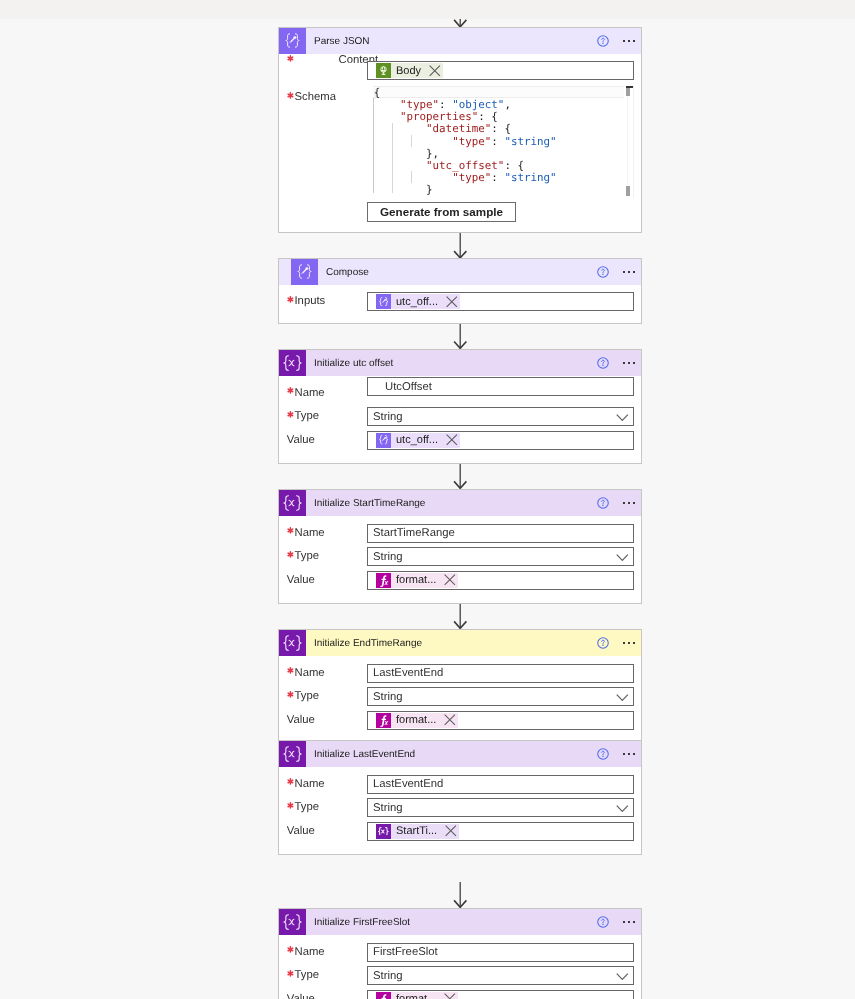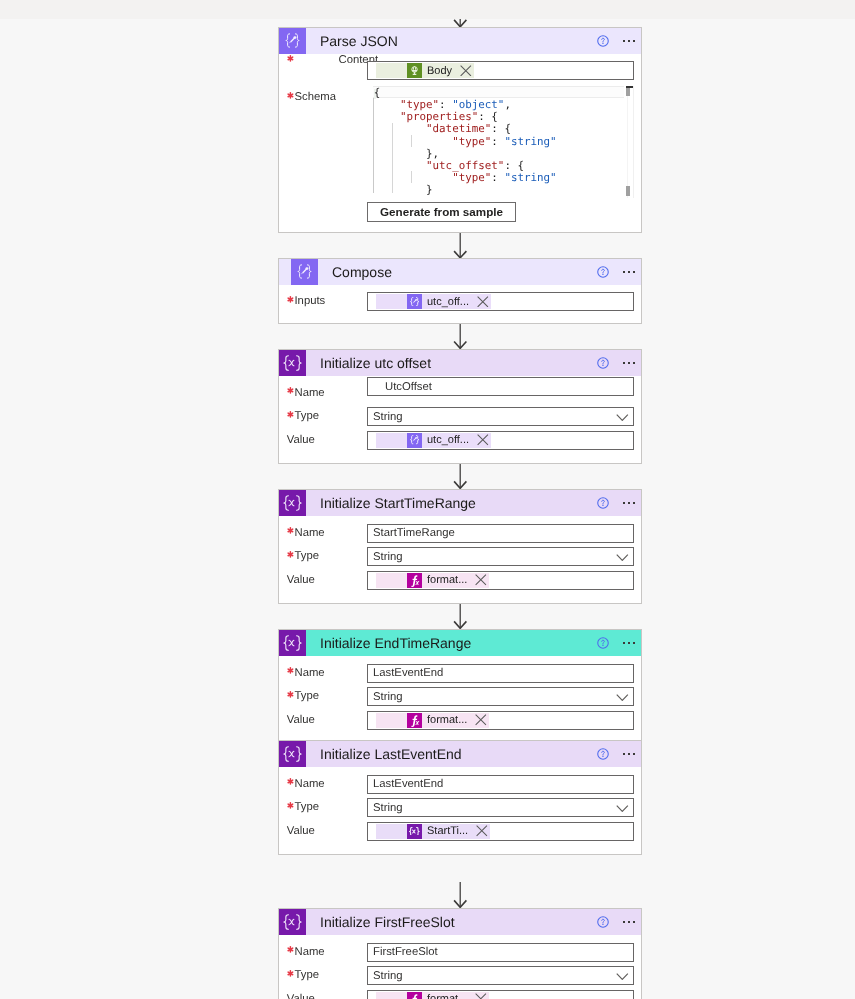--- a/index.html
+++ b/index.html
@@ -11,36 +11,36 @@
     position:relative;
     -webkit-font-smoothing:antialiased;
     text-rendering:geometricPrecision;
   }
   #topstrip{position:absolute;left:0;top:0;width:855px;height:19px;background:#f3f2f1;}
 
   .card{position:absolute;left:278px;width:364px;background:#fff;
         border:1px solid #c8c6c4;box-sizing:border-box;}
   .card-head{height:26px;display:flex;align-items:center;background:#e9e0f8;}
   .icon-box{width:27px;height:26px;flex:0 0 27px;display:flex;align-items:center;justify-content:center;}
-  .card-title{margin-left:14px;font-size:14px;color:#1b1a19;white-space:nowrap;}
+  .card-title{margin-left:8px;font-size:10px;color:#1b1a19;white-space:nowrap;}
   .head-right{margin-left:auto;display:flex;align-items:center;}
   .help-ico{width:12px;height:12px;margin-right:13.5px;}
   .dots{width:12.5px;display:flex;justify-content:space-between;margin-right:6px;}
   .dots i{width:2.4px;height:2.4px;background:#3b3a39;display:block;}
   .card-body{position:relative;}
 
   .lbl{font-size:11.3px;color:#323130;position:absolute;left:7.8px;white-space:nowrap;display:flex;align-items:baseline;}
   .lbl>.star{display:inline-block;width:7.7px;line-height:0;position:relative;top:-1.4px;}
   .fld{position:absolute;left:88px;width:267px;height:19px;border:1px solid #676565;
        background:#fff;box-sizing:border-box;display:flex;align-items:center;
        font-size:11.3px;color:#323130;}
   .fld .val{padding-left:5px;}
   .chev{position:absolute;right:4px;top:5.5px;}
 
-  .token{display:inline-flex;align-items:center;height:15px;background:#eadefa;margin-left:8px;padding-left:31px;}
+  .token{display:inline-flex;align-items:center;height:15px;background:#eadefa;margin-left:8px;}
   .token.green{background:#eaefdf;}
   .token.pink{background:#f7e4f3;}
   .token.purple{background:#e9ddf8;}
   .token .ttxt{font-size:11px;color:#212121;padding:0 8px 0 5px;}
   .token .tx{margin-right:2.5px;flex:0 0 11.6px;}
 
   .conn{position:absolute;overflow:visible;}
 
   
   .codebox{position:absolute;left:88px;width:267px;height:112px;background:#fff;
@@ -406,21 +406,21 @@
             </span>
             <span class="ttxt">format...</span>
             <svg xmlns="http://www.w3.org/2000/svg" class="tx" width="11.6" height="11.6" viewBox="0 0 11 11">
               <path d="M0.6 0.6 L10.4 10.4 M10.4 0.6 L0.6 10.4" stroke="#5a5a5a" stroke-width="0.95"></path>
             </svg>
           </span>
         </div>
       </div>
     </div>
     <div class="card" style="top: 629px; height: 114.5px;">
-      <div class="card-head" style="background: #5eead4; text-align: right;">
+      <div class="card-head" style="background: #fef9c3; text-align: right;">
         <span class="icon-box" style="background: rgb(119, 25, 170); display: flex; align-items: center; justify-content: center;">
           <svg xmlns="http://www.w3.org/2000/svg" width="19" height="16" viewBox="0 0 19 16">
             <g fill="none" stroke="#f1e8fb" stroke-width="1.1" stroke-linecap="round" stroke-linejoin="round">
               <path d="M5.4 0.75 C3.25 0.75 2.85 1.85 2.85 3.05 L2.85 5.95 C2.85 7.2 2.15 7.85 0.85 7.95 L0.85 8.05 C2.15 8.15 2.85 8.8 2.85 10.05 L2.85 12.95 C2.85 14.15 3.25 15.25 5.4 15.25"></path>
               <path d="M13.6 0.75 C15.75 0.75 16.15 1.85 16.15 3.05 L16.15 5.95 C16.15 7.2 16.85 7.85 18.15 7.95 L18.15 8.05 C16.85 8.15 16.15 8.8 16.15 10.05 L16.15 12.95 C16.15 14.15 15.75 15.25 13.6 15.25"></path>
               <path d="M6.05 5.25 C7.1 5.25 7.7 6.3 8.35 7.6 C9.2 9.25 9.8 10.75 10.95 10.75"></path>
               <path d="M5.95 10.75 C7.25 10.75 8.15 9.2 9.0 7.5 C9.65 6.25 10.1 5.25 10.85 5.25"></path>
             </g>
           </svg>
         </span>

